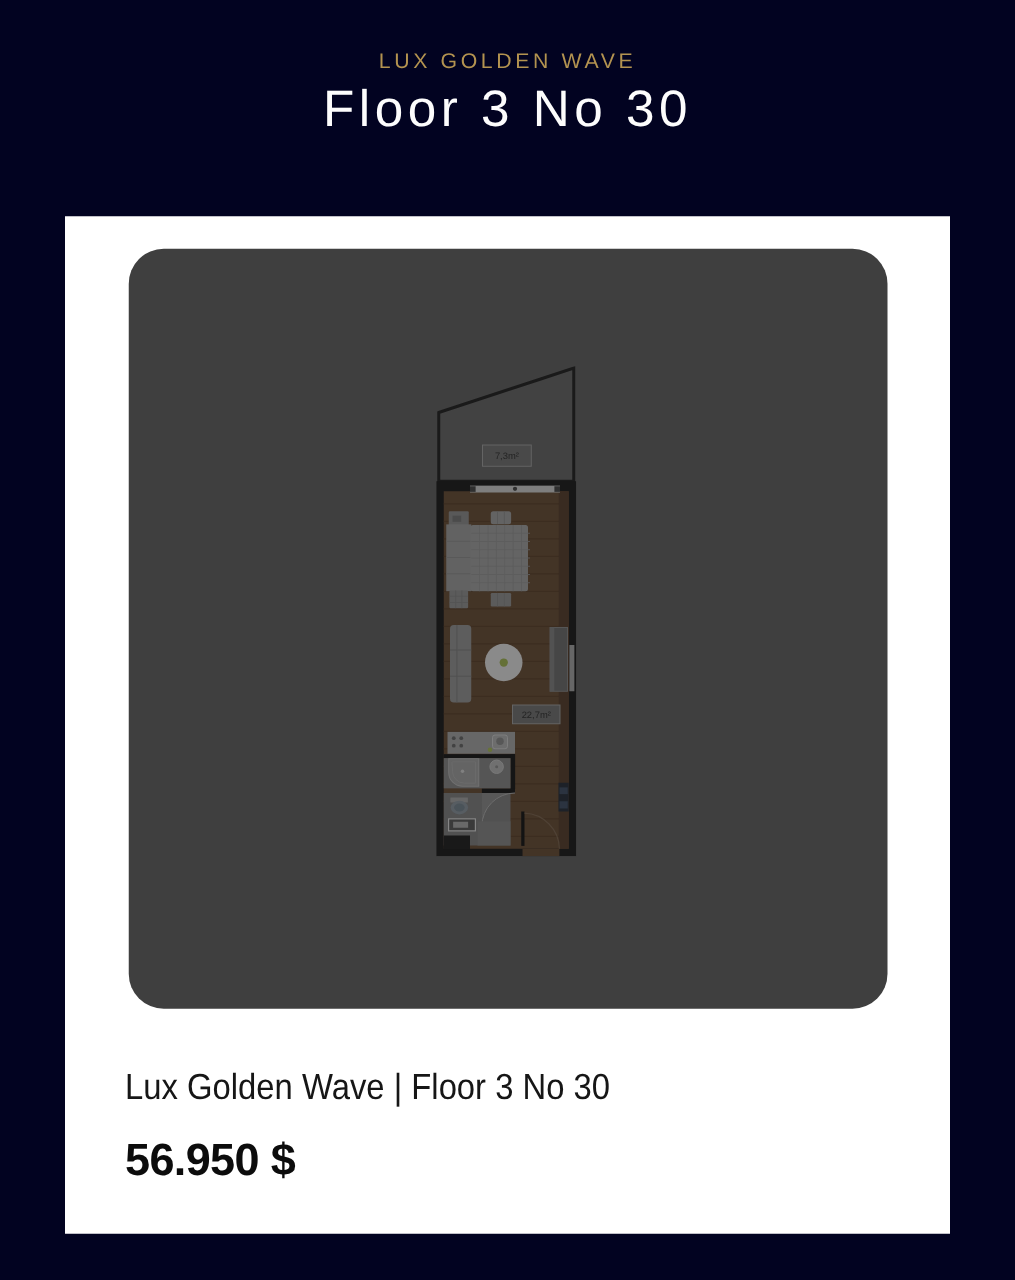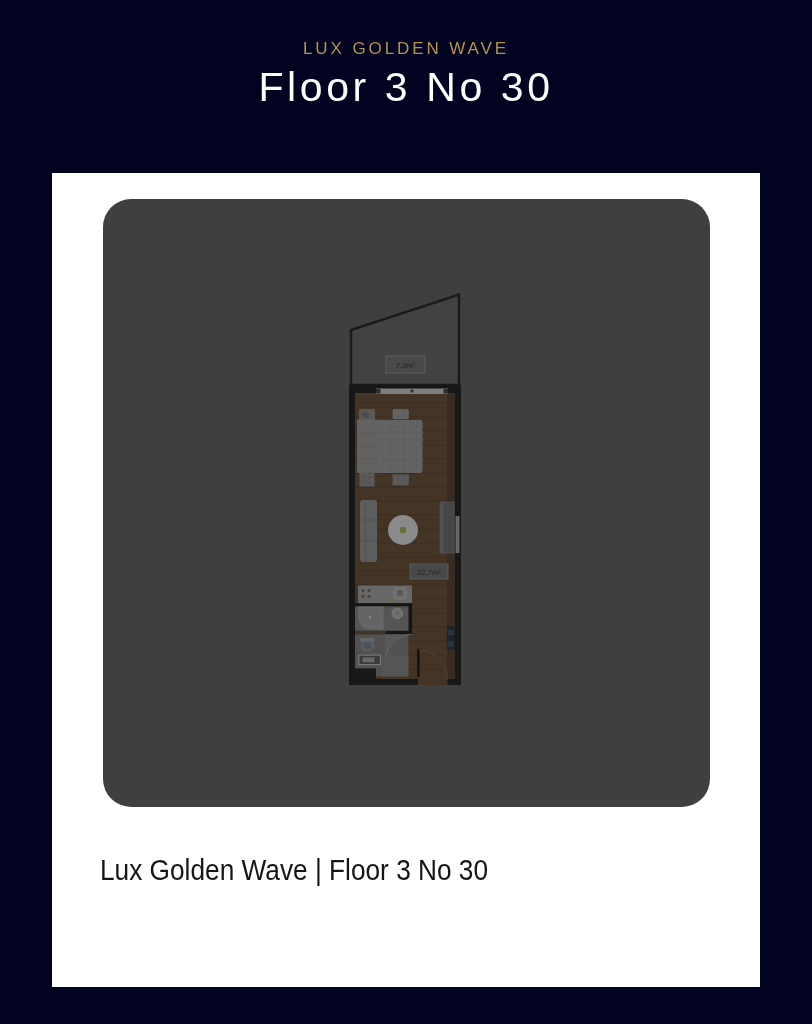--- a/index.html
+++ b/index.html
@@ -171,13 +171,14 @@
         <g>
           <rect x="97.8" y="333.2" width="8.2" height="23" fill="#1f242c"></rect>
           <rect x="98.6" y="336.9" width="6.6" height="5.4" fill="#2d3747"></rect>
           <rect x="98.6" y="348" width="6.6" height="5.8" fill="#2d3747"></rect>
         </g>
       </svg>
     </div>
 
     <div class="caption">Lux Golden Wave | Floor 3 No 30</div>
 
+    <div class="price">56.950 $</div>
   </div>
 
 </body></html>

